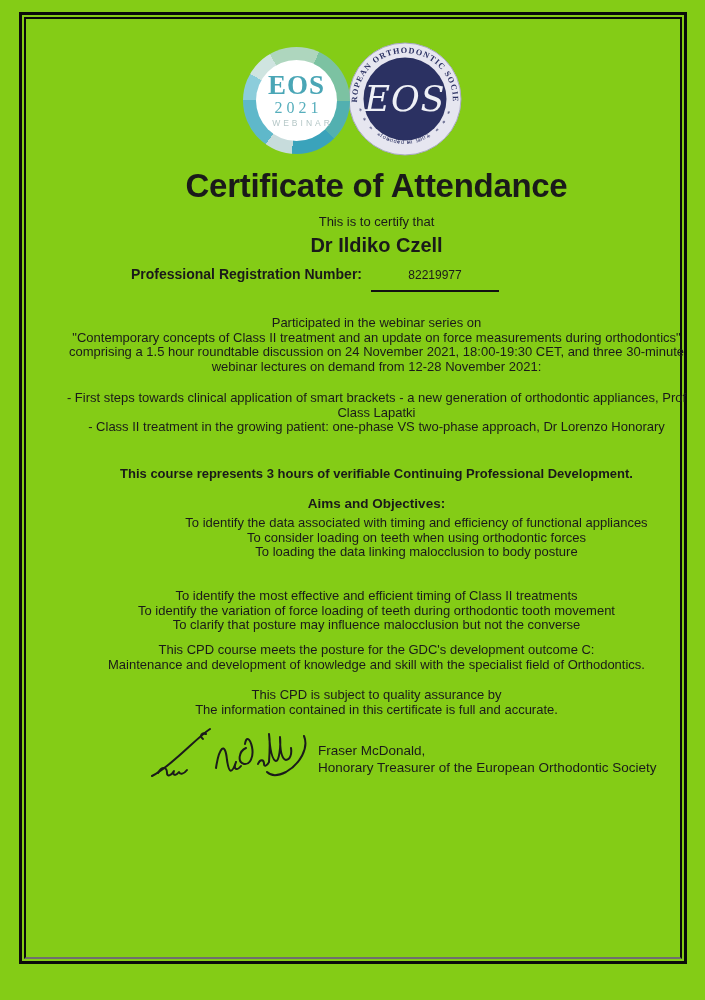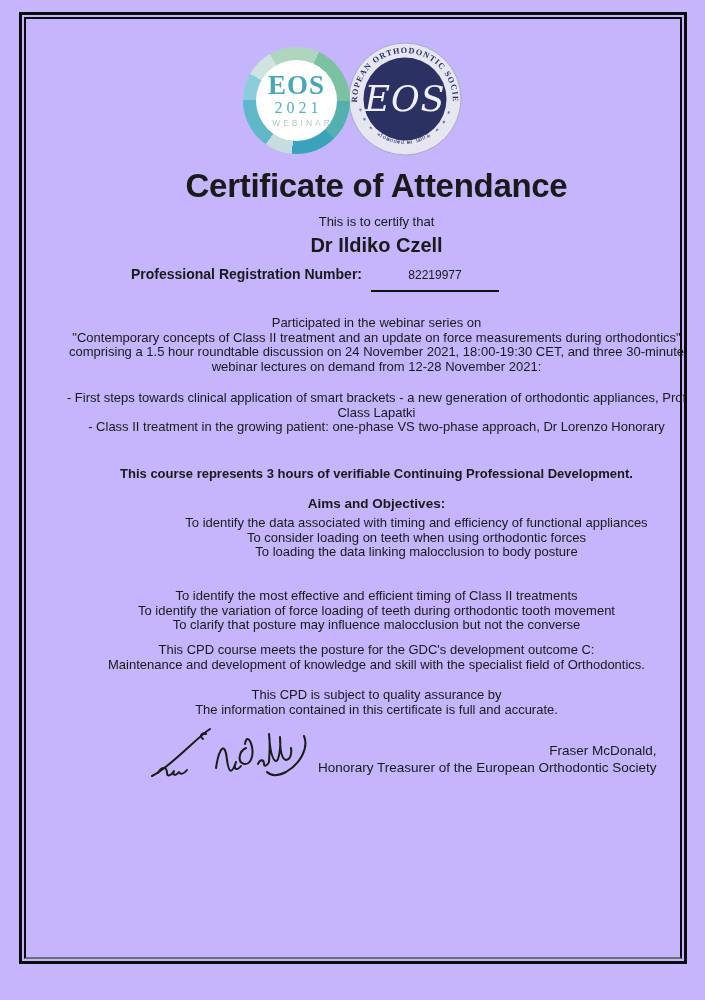--- a/index.html
+++ b/index.html
@@ -1,20 +1,20 @@
 <!DOCTYPE html>
 <html><head>
 <meta charset="utf-8">
 <style>
   html,body{margin:0;padding:0;}
   body{
     width:705px;height:1000px;background:#ffffff;position:relative;
     font-family:"Liberation Sans",sans-serif;color:#1a1a1a;
   }
-  .page{position:absolute;left:0;top:0;width:705px;height:1000px;background:#c4b5fd;overflow:hidden;}
+  .page{position:absolute;left:0;top:0;width:705px;height:1000px;background:#84cc16;overflow:hidden;}
 
   
   .frame{position:absolute;left:19px;top:12px;width:662px;height:946px;border:3px solid #0b0b0b;}
   .frame-inner{position:absolute;inset:2px;border:2px solid #0b0b0b;border-bottom-color:#6f6f6f;}
 
   .center{position:absolute;left:0;width:705px;text-align:center;padding-left:24px;}
   .line{white-space:nowrap;line-height:14.7px;font-size:13px;}
 
   
   .logos{position:absolute;left:0;top:42px;width:705px;display:flex;justify-content:center;align-items:center;}
@@ -50,21 +50,21 @@
   .cpd{top:467px;font-weight:bold;}
   .aims-h{top:496px;font-size:13.5px;font-weight:bold;}
   .aims{top:516px;margin-left:40px;}
   .out-h{top:568px;font-size:13.5px;font-weight:bold;}
   .outcomes{top:589px;}
   .gdc{top:643px;}
   .closing{top:688px;}
 
   
   .signature-svg{position:absolute;left:146px;top:726px;}
-  .sig-text{position:absolute;left:318px;top:743px;text-align:right;font-size:13.5px;line-height:16.5px;}
+  .sig-text{position:absolute;left:318px;top:743px;text-align:left;font-size:13.5px;line-height:16.5px;}
   .sig-stroke{fill:none;stroke:#1b1b1b;stroke-width:2;stroke-linecap:round;stroke-linejoin:round;}
 </style>
 </head>
 <body>
 
 <div class="page">
 
   <div class="frame">
     <div class="frame-inner"></div>
   </div>

